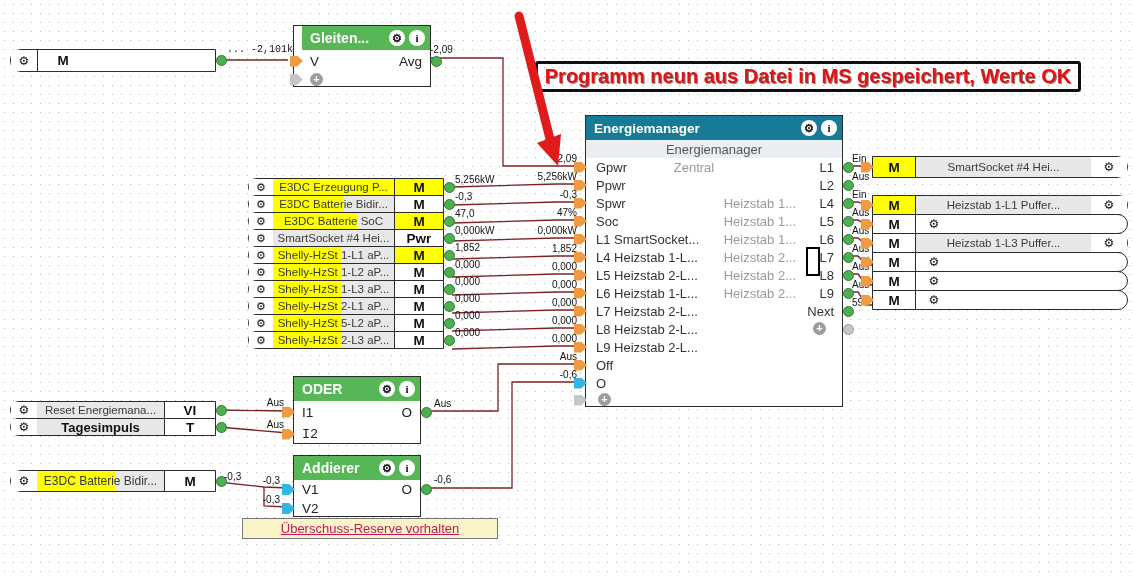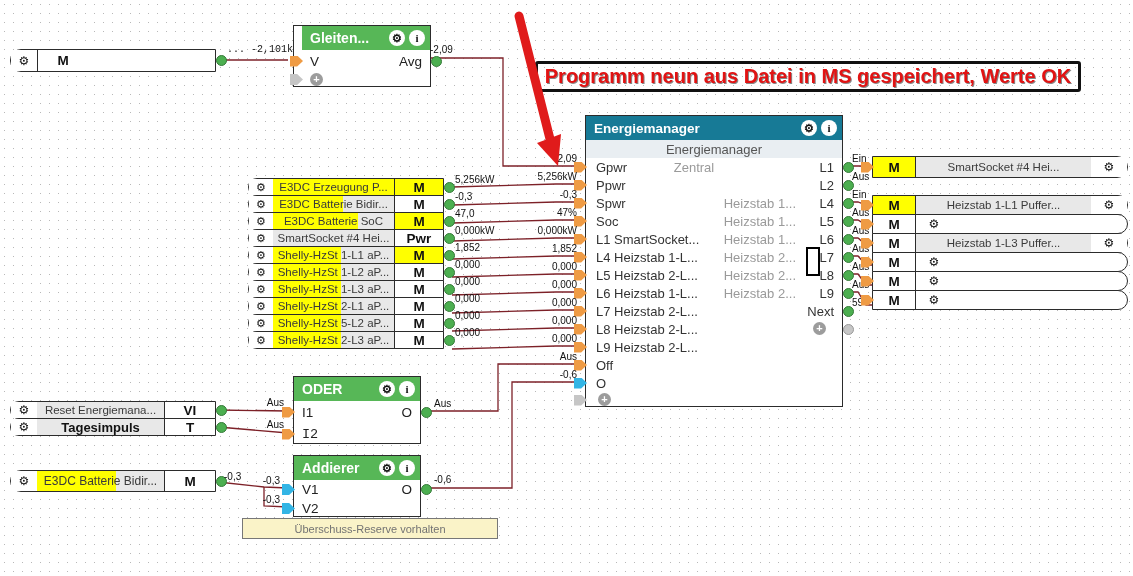--- a/index.html
+++ b/index.html
@@ -90,21 +90,21 @@
   .wlab{position:absolute;font-size:10px;color:#111;white-space:nowrap;z-index:4;}
   .wlab.ra{text-align:right;width:46px;}
   .annotation{position:absolute;left:535px;top:61px;width:546px;height:31px;border:3px solid #111;
     border-radius:3px;display:flex;align-items:center;justify-content:center;z-index:4;
     box-sizing:border-box;}
   .annotation span{font-weight:bold;font-size:20px;color:#e21313;white-space:nowrap;
     text-shadow:1px 1px 0 #888;}
   .note{position:absolute;left:242px;top:518px;width:256px;height:21px;background:#faf3c8;
     border:1px solid #777;display:flex;align-items:center;justify-content:center;z-index:3;
     box-sizing:border-box;}
-  .note span{font-size:11px;color:#737373;white-space:nowrap;}
+  .note span{font-size:13px;color:#be185d;white-space:nowrap;text-decoration:underline;}
   .cursor-box{position:absolute;left:806px;top:247px;width:10px;height:25px;border:2px solid #000;
     z-index:4;background:transparent;}
 </style>
 </head>
 <body>
 
 <div class="canvas">
 
   <svg class="layer" width="1133" height="576">
     <g stroke="#7d2128" stroke-width="1.3" fill="none">

